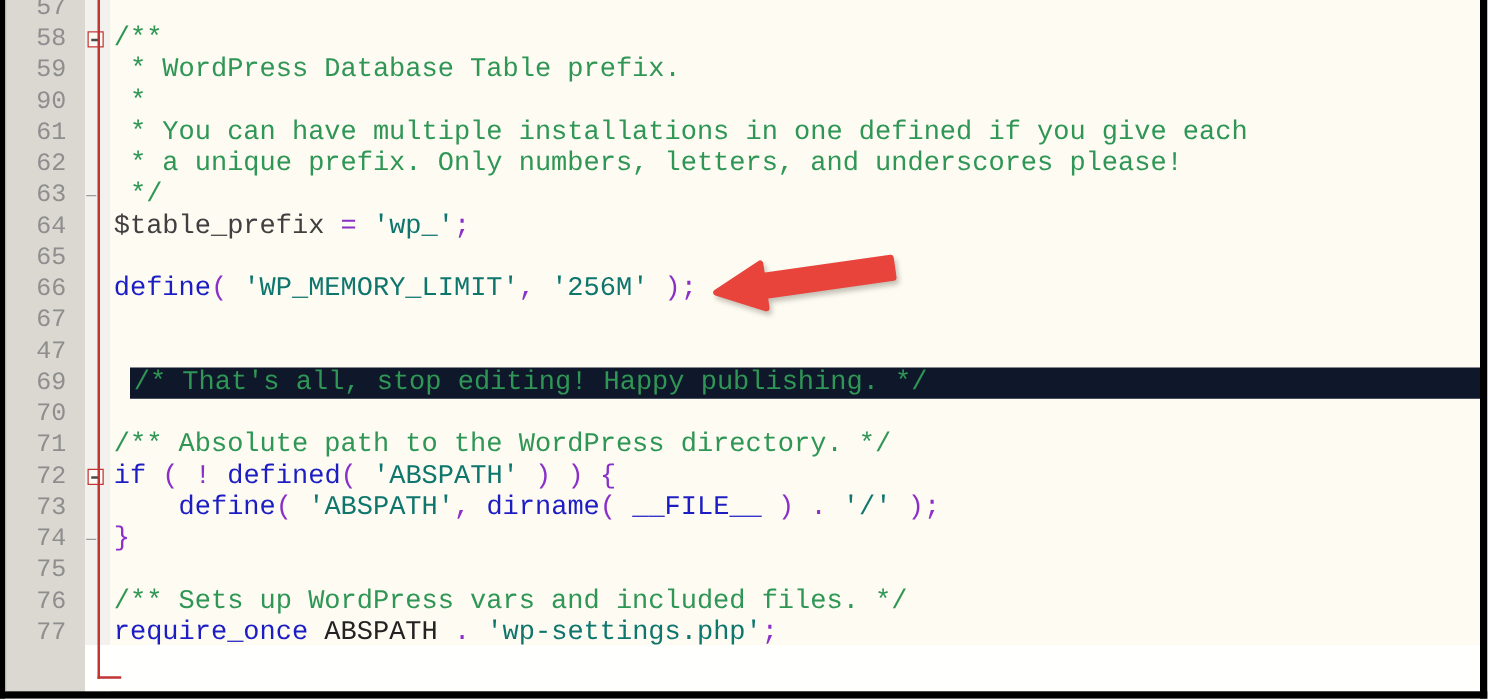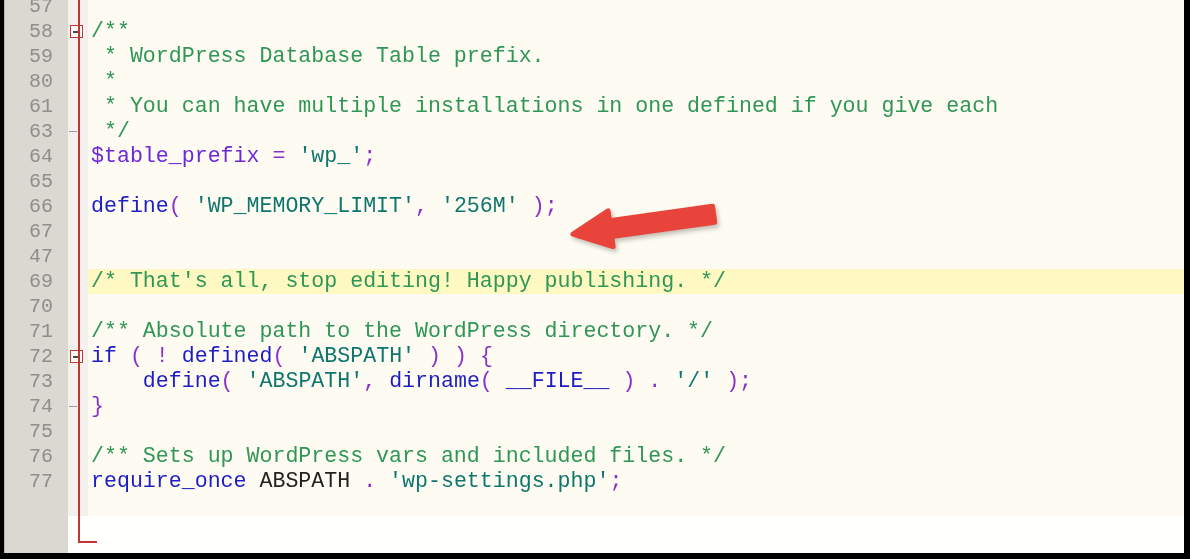--- a/index.html
+++ b/index.html
@@ -38,25 +38,25 @@
   .row { display: flex; height: 25px; line-height: 25px; }
   .num {
     width: 64px; box-sizing: border-box; padding-right: 15px;
     text-align: right; color: #8e8e8e; font-size: 20px; flex: none;
   }
   .foldcell { width: 20px; flex: none; position: relative; }
   .code {
     flex: 1; white-space: pre; font-size: 21.6px; color: #1a1a1a;
     padding-left: 3px; box-sizing: border-box;
   }
-  .code.hl { background: #fef9c3; }
+  .code.hl { background: #0f172a; margin-left: 16px; }
 
   .tok-com { color: #2f9655; }
   .tok-kw  { color: #1d1dc4; font-weight: normal; }
-  .tok-var { color: #6d28d9; }
+  .tok-var { color: #404040; }
   .tok-str { color: #0f766e; }
   .tok-pun { color: #8b2fc9; }
   .tok-pln { color: #222222; }
 
   .foldbox {
     position: absolute; left: 2px; top: 6px; width: 13px; height: 13px;
     background: #fdfcf6; border: 1px solid #c23535; box-sizing: border-box;
     z-index: 5; cursor: pointer;
   }
   .foldbox .minus {
@@ -97,28 +97,33 @@
             </div>
           </div>
           <div class="code"><span class="tok-com">/**</span></div>
         </div>
         <div class="row">
           <div class="num">59</div>
           <div class="foldcell"></div>
           <div class="code"><span class="tok-com"> * WordPress Database Table prefix.</span></div>
         </div>
         <div class="row">
-          <div class="num">80</div>
+          <div class="num">90</div>
           <div class="foldcell"></div>
           <div class="code"><span class="tok-com"> *</span></div>
         </div>
         <div class="row">
           <div class="num">61</div>
           <div class="foldcell"></div>
           <div class="code"><span class="tok-com"> * You can have multiple installations in one defined if you give each</span></div>
+        </div>
+        <div class="row">
+          <div class="num">62</div>
+          <div class="foldcell"></div>
+          <div class="code"><span class="tok-com"> * a unique prefix. Only numbers, letters, and underscores please!</span></div>
         </div>
         <div class="row">
           <div class="num">63</div>
           <div class="foldcell">
             <div class="foldtick"></div>
           </div>
           <div class="code"><span class="tok-com"> */</span></div>
         </div>
         <div class="row">
           <div class="num">64</div>

